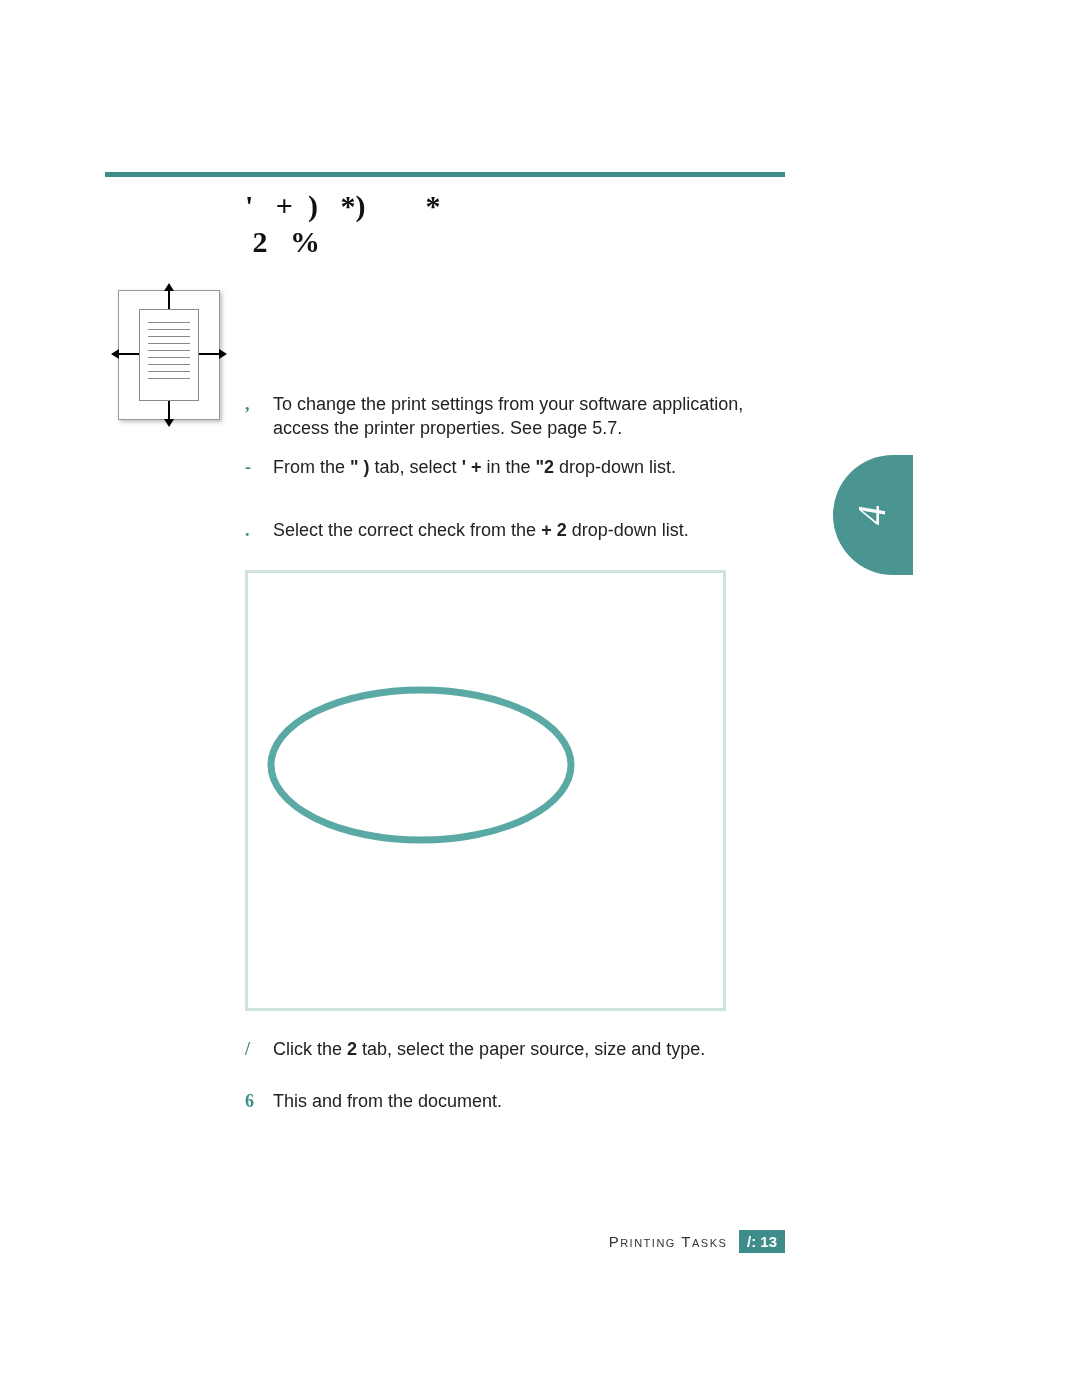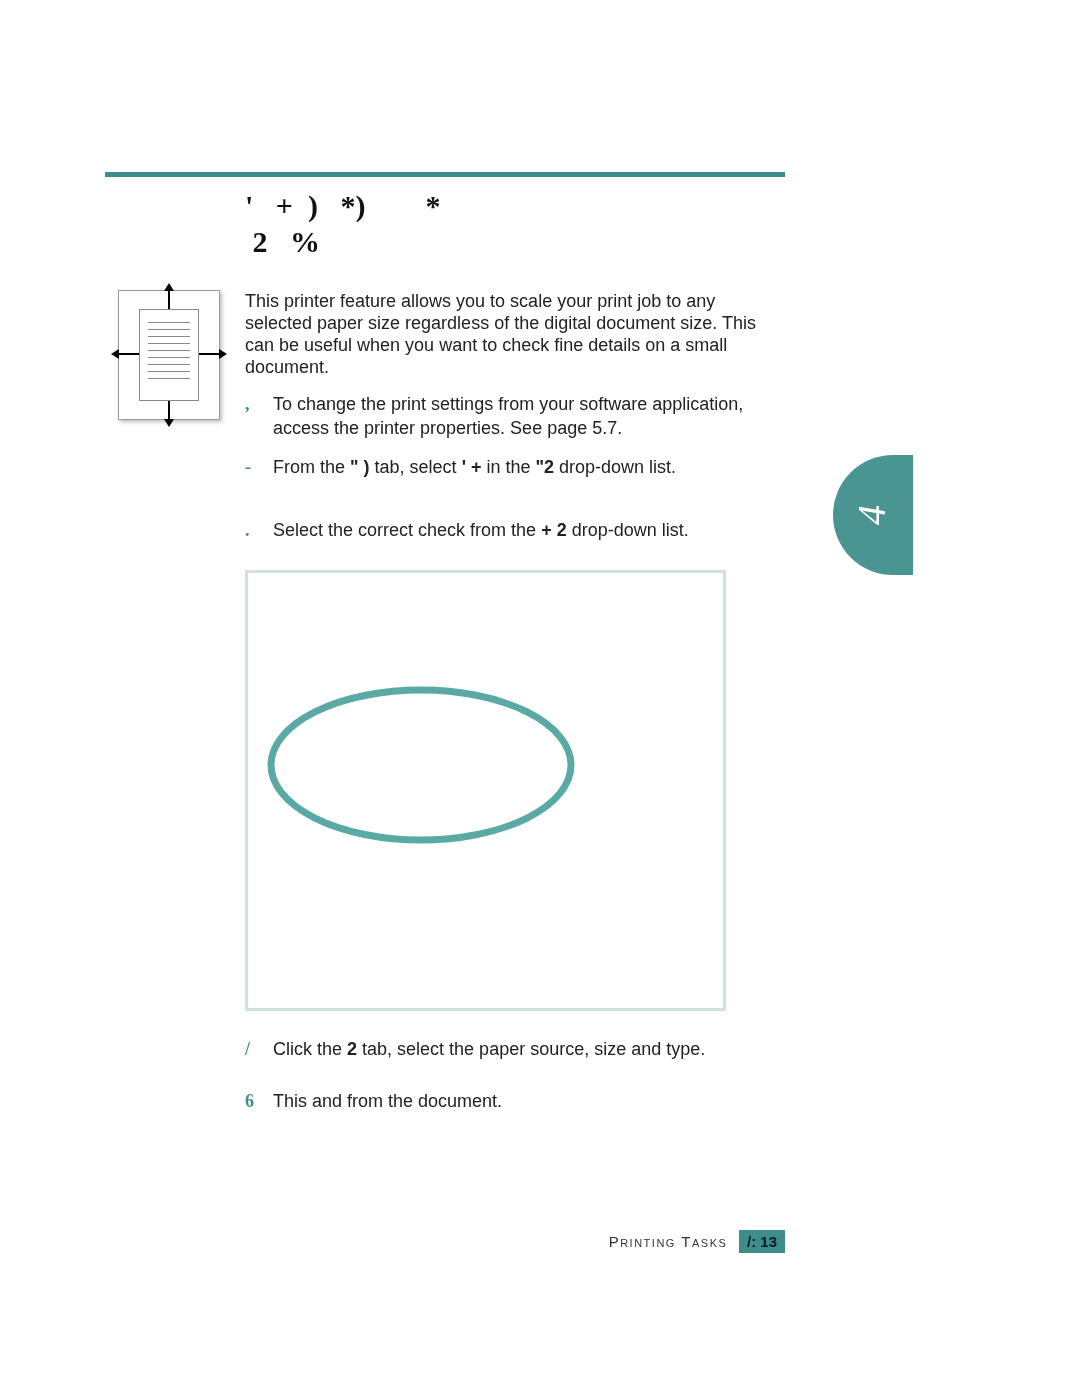--- a/index.html
+++ b/index.html
@@ -147,21 +147,21 @@
     top: 1230px;
     text-align: right;
     padding-right: 295px;
     font-size: 15px;
     letter-spacing: 1.5px;
     color: #333;
   }
   .footer .box {
     display: inline-block;
     background: #3e8d8a;
-    color: #0f172a;
+    color: #ffffff;
     padding: 3px 8px;
     margin-left: 6px;
     font-weight: bold;
     letter-spacing: 0;
   }
   .footer-label { font-variant: small-caps; text-align: center; }
 </style>
 </head>
 <body>
 
@@ -189,21 +189,20 @@
     <div class="thumb-arrow arrow-up"></div>
     <div class="arr-head ah-up"></div>
     <div class="thumb-arrow arrow-down"></div>
     <div class="arr-head ah-down"></div>
     <div class="thumb-arrow arrow-left"></div>
     <div class="arr-head ah-left"></div>
     <div class="thumb-arrow arrow-right"></div>
     <div class="arr-head ah-right"></div>
   </div>
 
-  <div class="intro">This printer feature allows you to scale your print job to any selected paper size regardless of the digital document size. This can be useful when you want to check fine details on a small document.</div>
 
   <div class="step step1">
     <span class="step-num">,</span>
     <div class="step-body">
       <span>To change the print settings from your software application, access the printer properties. See page 5.7.</span>
     </div>
   </div>
 
   <div class="step step2">
     <span class="step-num">-</span>

